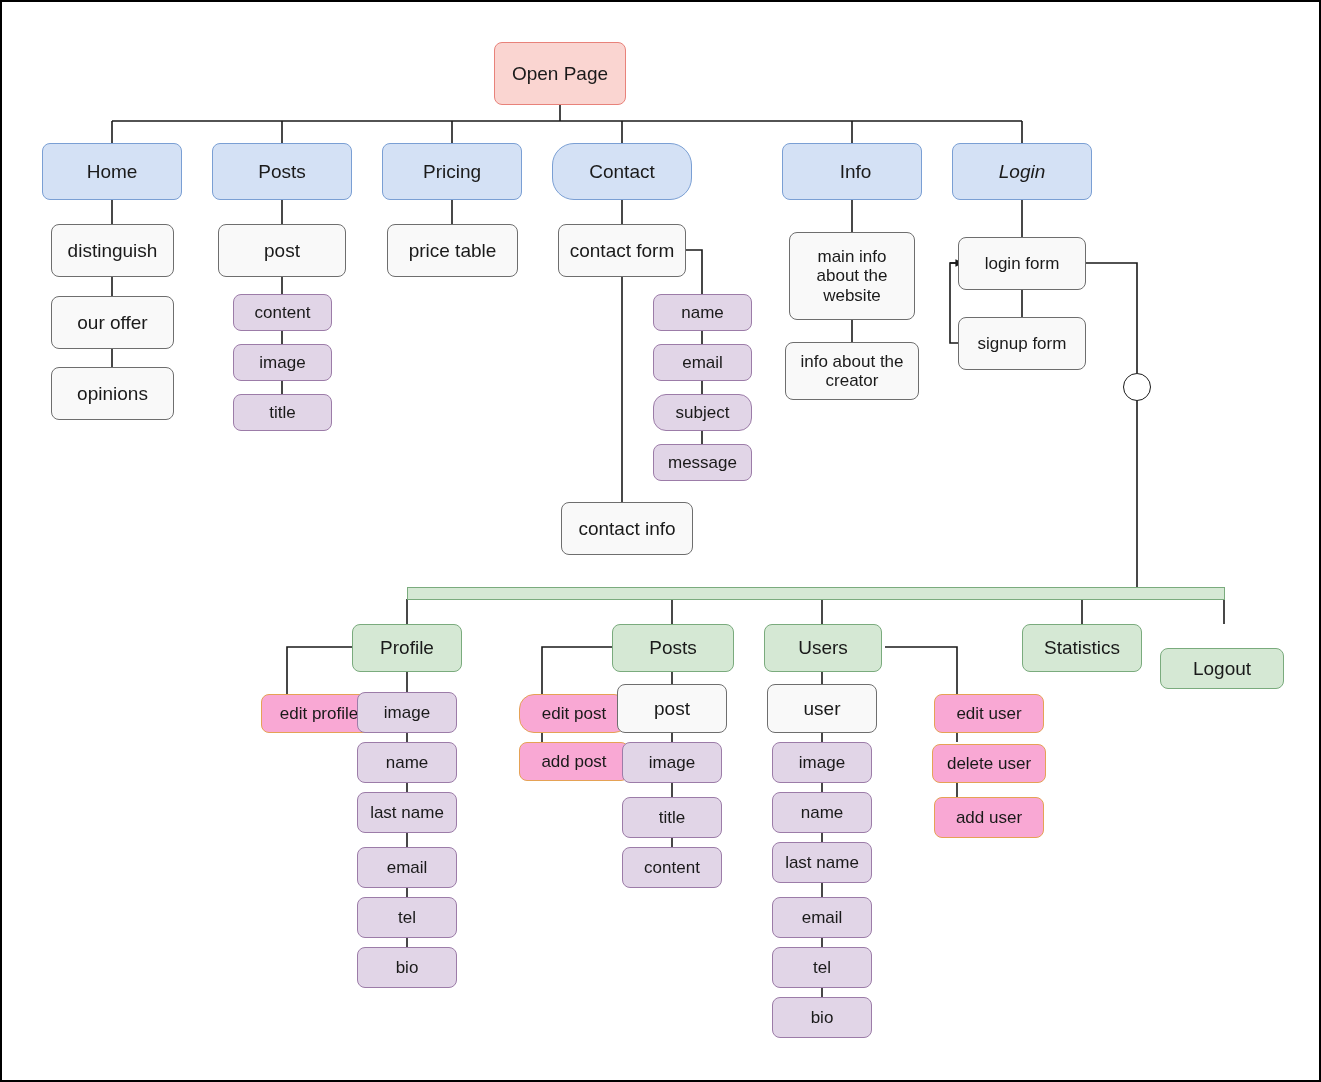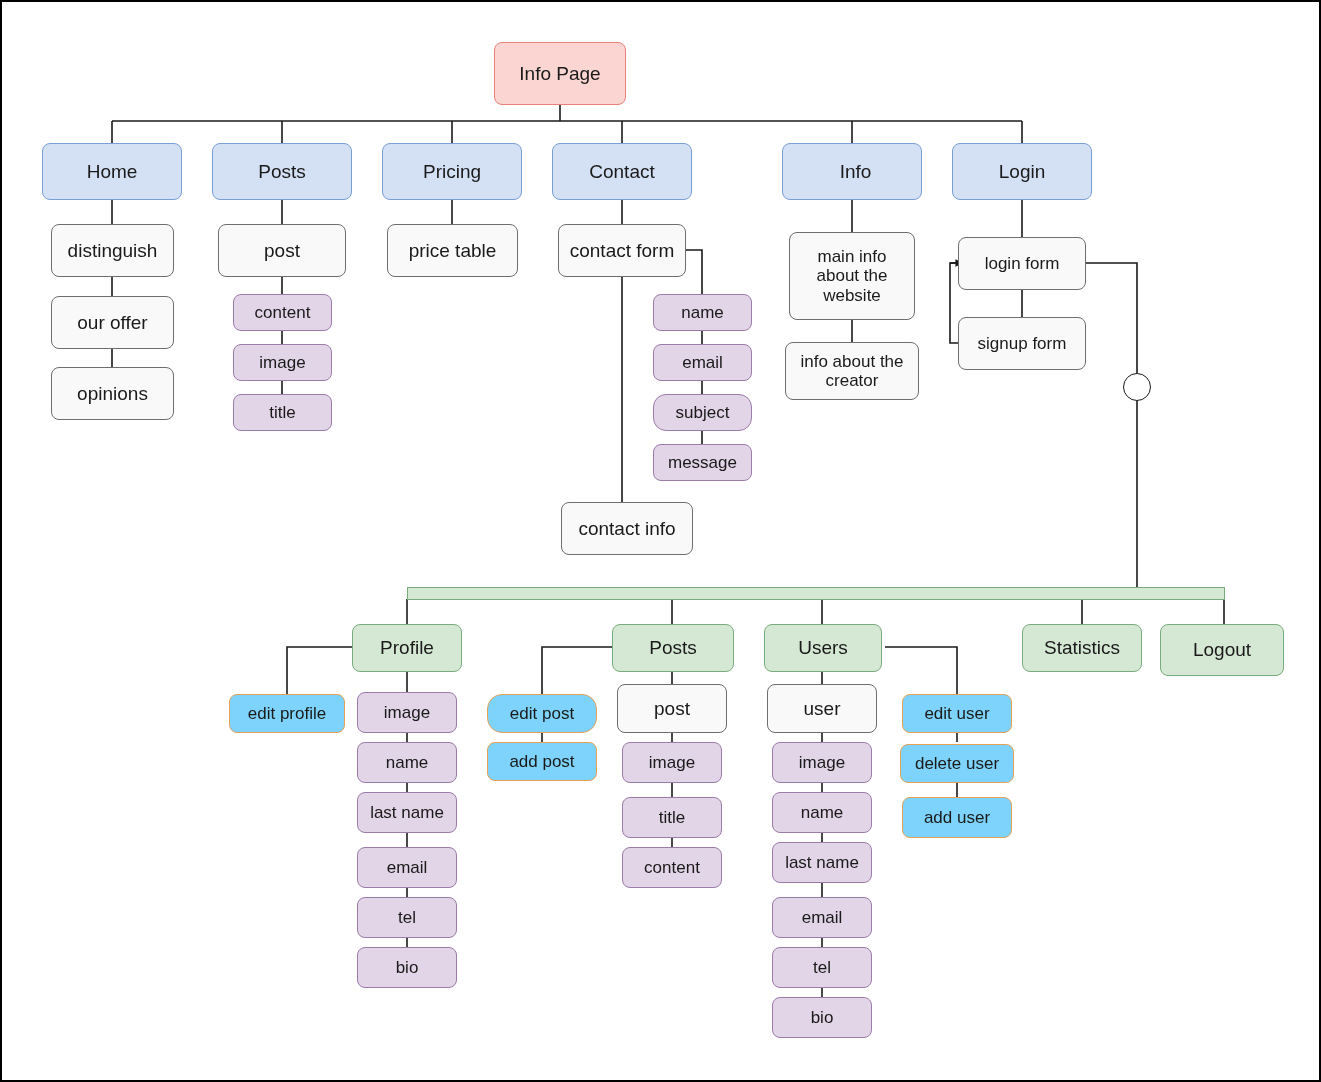--- a/index.html
+++ b/index.html
@@ -41,21 +41,21 @@
     line-height: 1.12;
     padding: 2px 4px;
     z-index: 3;
   }
   .node.small { font-size: 17px; }
   .n-pink   { background: #fad5d1; border-color: #e8827a; }
   .n-blue   { background: #d4e1f5; border-color: #7a9fd4; }
   .n-white  { background: #f9f9f9; border-color: #6e6e6e; }
   .n-purple { background: #e1d5e7; border-color: #9c7ca8; }
   .n-green  { background: #d5e8d4; border-color: #7aab7d; }
-  .n-orange { background: #7dd3fc; border-color: #e5a255; }
+  .n-orange { background: #f9a8d4; border-color: #e5a255; margin-left: 32px; }
   .bar {
     position: absolute;
     background: #d5e8d4;
     border: 1px solid #7aab7d;
     box-sizing: border-box;
     z-index: 2;
   }
   .circle {
     position: absolute;
     border-radius: 50%;
@@ -143,39 +143,39 @@
       <path d="M820,986 L820,995"></path>
     </g>
     <defs>
       <marker id="arrow" viewBox="0 0 10 10" refX="9" refY="5" markerWidth="6" markerHeight="6" orient="auto-start-reverse">
         <path d="M 0 1 L 9 5 L 0 9 z" fill="#1a1a1a"></path>
       </marker>
     </defs>
   </svg>
 
   <div class="node n-pink" style="left:492px; top:40px; width:132px; height:63px;">
-    <span>Info Page</span>
+    <span>Open Page</span>
   </div>
 
   <div class="node n-blue" style="left:40px; top:141px; width:140px; height:57px;">
     <span>Home</span>
   </div>
   <div class="node n-blue" style="left:210px; top:141px; width:140px; height:57px;">
     <span>Posts</span>
   </div>
   <div class="node n-blue" style="left:380px; top:141px; width:140px; height:57px;">
     <span>Pricing</span>
   </div>
-  <div class="node n-blue" style="left:550px; top:141px; width:140px; height:57px;">
+  <div class="node n-blue" style="left:550px; top:141px; width:140px; height:57px;border-radius:22px;">
     <span>Contact</span>
   </div>
   <div class="node n-blue" style="left:780px; top:141px; width:140px; height:57px;padding-left:11px;">
     <span>Info</span>
   </div>
-  <div class="node n-blue" style="left:950px; top:141px; width:140px; height:57px;">
+  <div class="node n-blue" style="left:950px; top:141px; width:140px; height:57px;font-style:italic;">
     <span>Login</span>
   </div>
 
   <div class="node n-white" style="left:49px; top:222px; width:123px; height:53px;">
     <span>distinguish</span>
   </div>
   <div class="node n-white" style="left:49px; top:294px; width:123px; height:53px;">
     <span>our offer</span>
   </div>
   <div class="node n-white" style="left:49px; top:365px; width:123px; height:53px;">
@@ -240,21 +240,21 @@
   </div>
   <div class="node n-green" style="left:610px; top:622px; width:122px; height:48px;">
     <span>Posts</span>
   </div>
   <div class="node n-green" style="left:762px; top:622px; width:118px; height:48px;">
     <span>Users</span>
   </div>
   <div class="node n-green" style="left:1020px; top:622px; width:120px; height:48px;">
     <span>Statistics</span>
   </div>
-  <div class="node n-green" style="left:1158px; top:622px; width:124px; height:52px;">
+  <div class="node n-green" style="left:1158px; top:646px; width:124px; height:41px;">
     <span>Logout</span>
   </div>
 
   <div class="node n-orange small" style="left:227px; top:692px; width:116px; height:39px;">
     <span>edit profile</span>
   </div>
   <div class="node n-purple small" style="left:355px; top:690px; width:100px; height:41px;">
     <span>image</span>
   </div>
   <div class="node n-purple small" style="left:355px; top:740px; width:100px; height:41px;">

